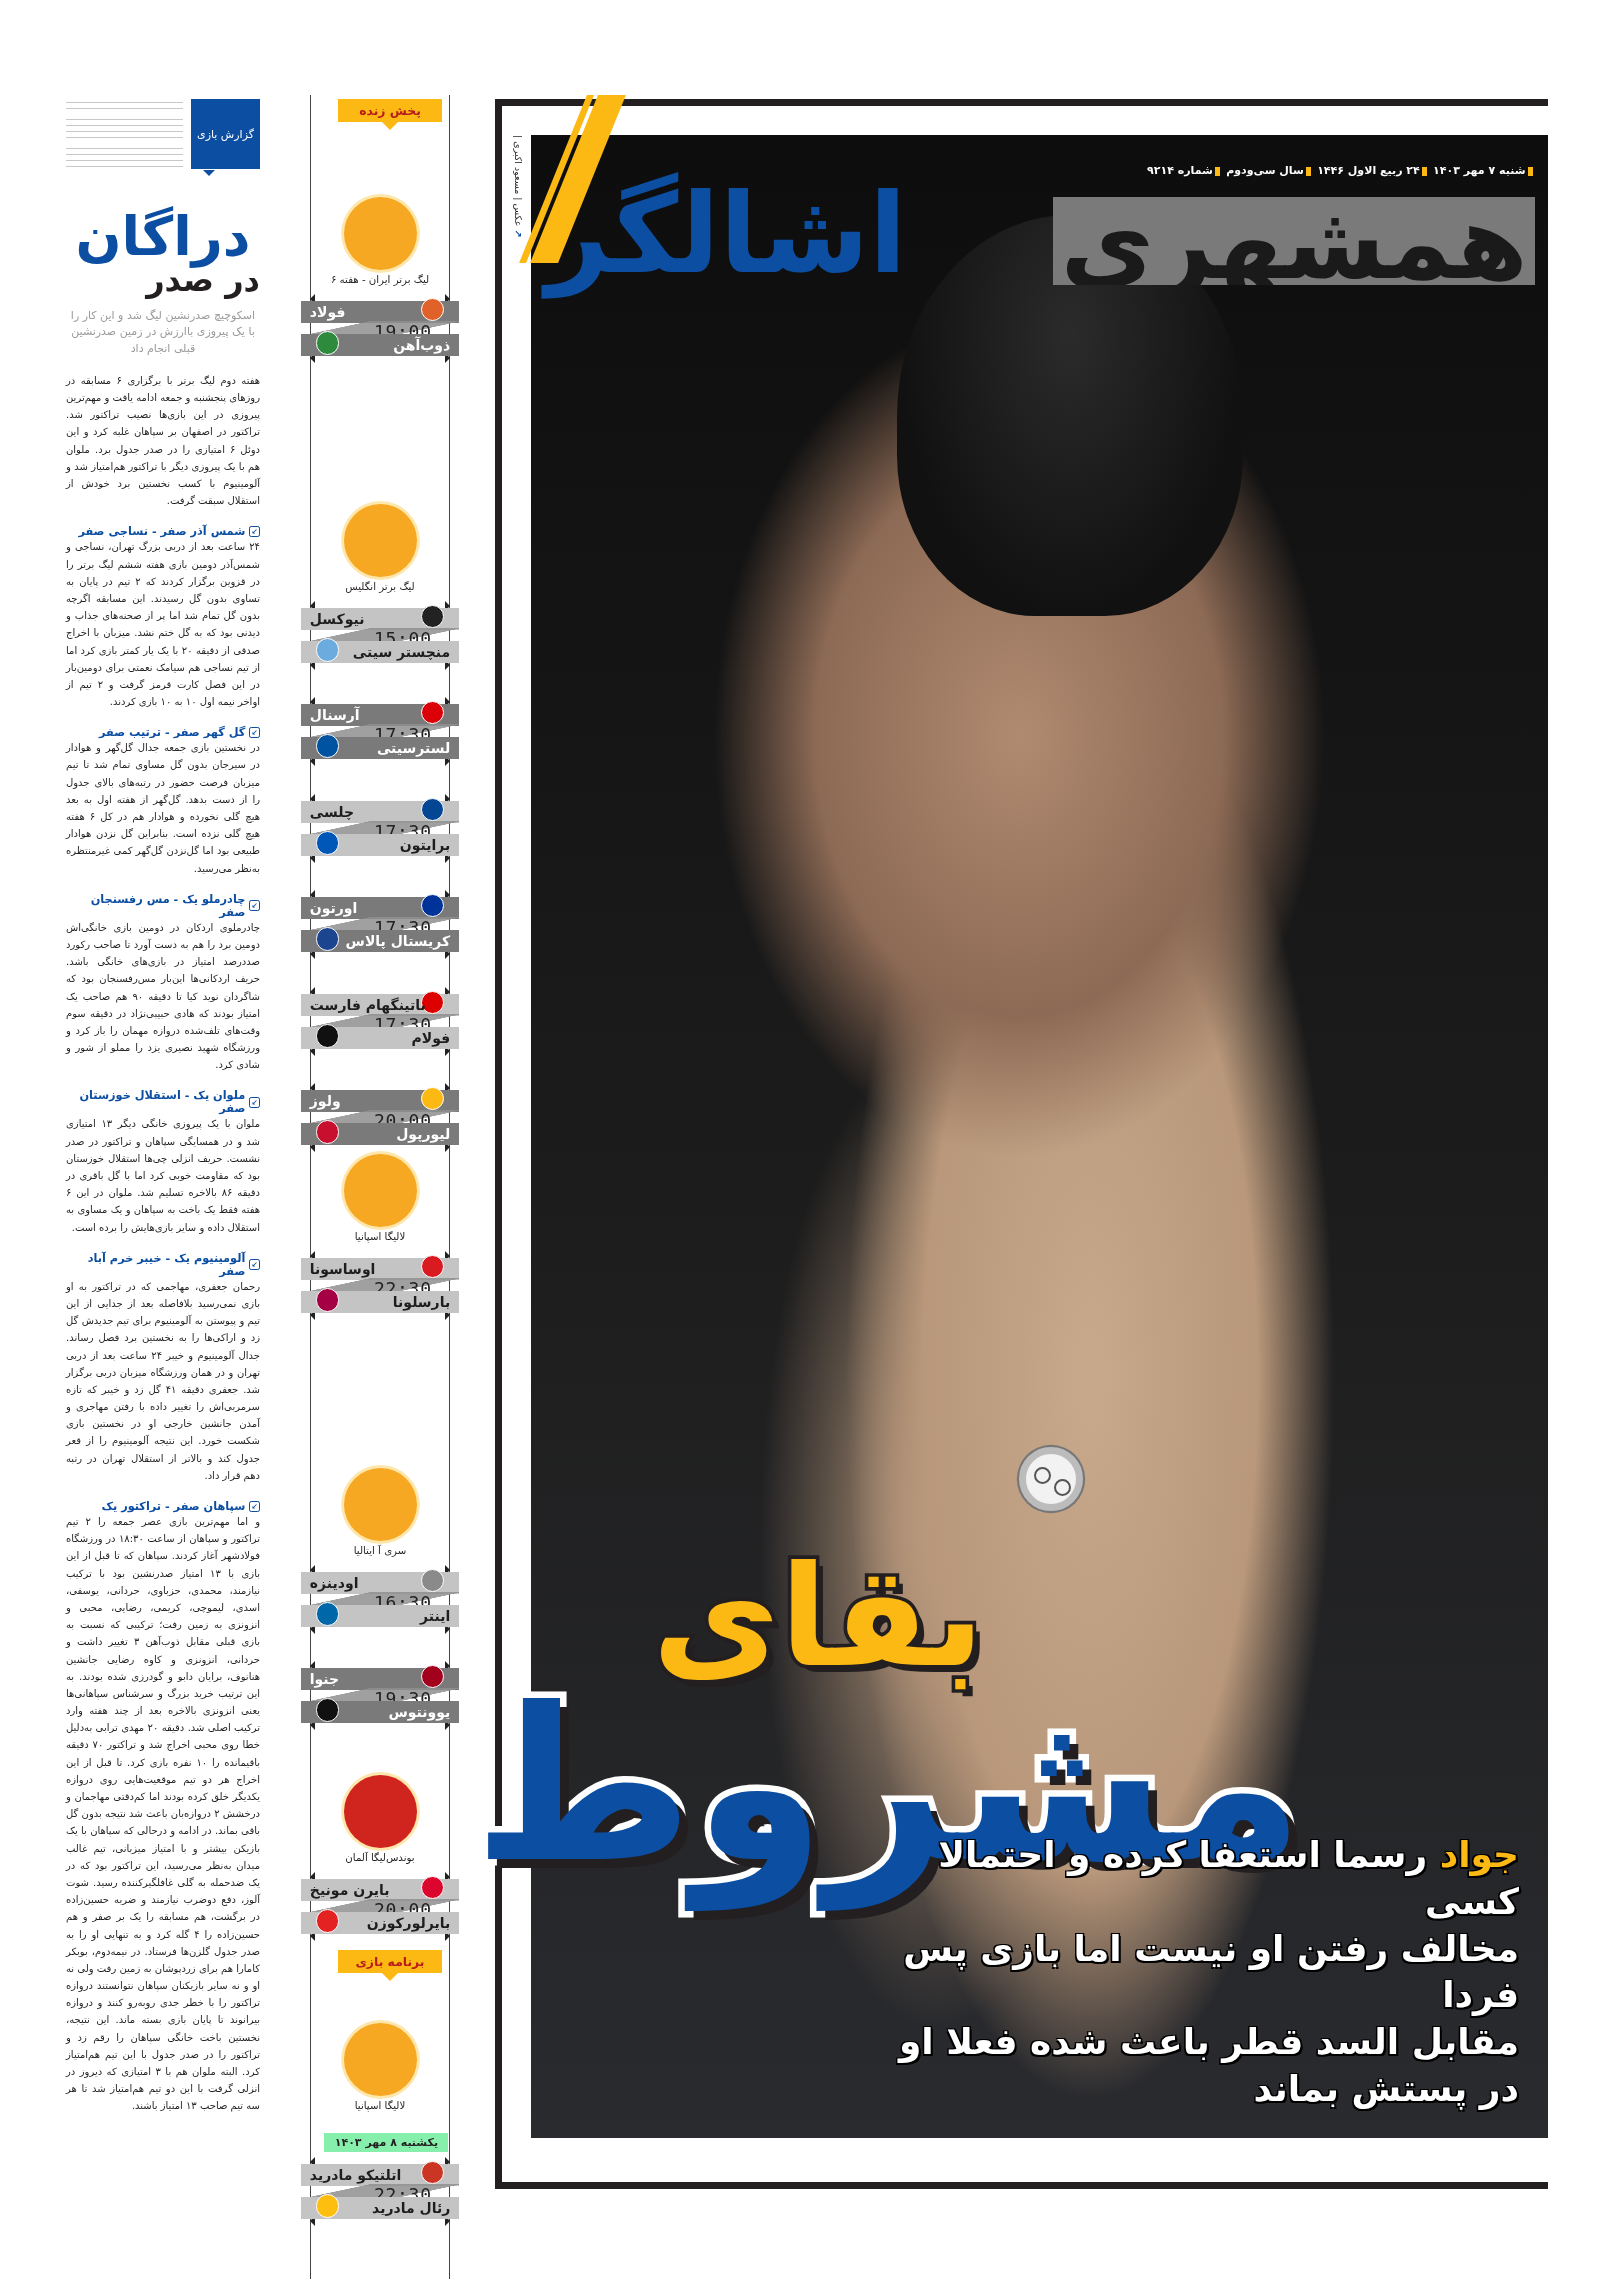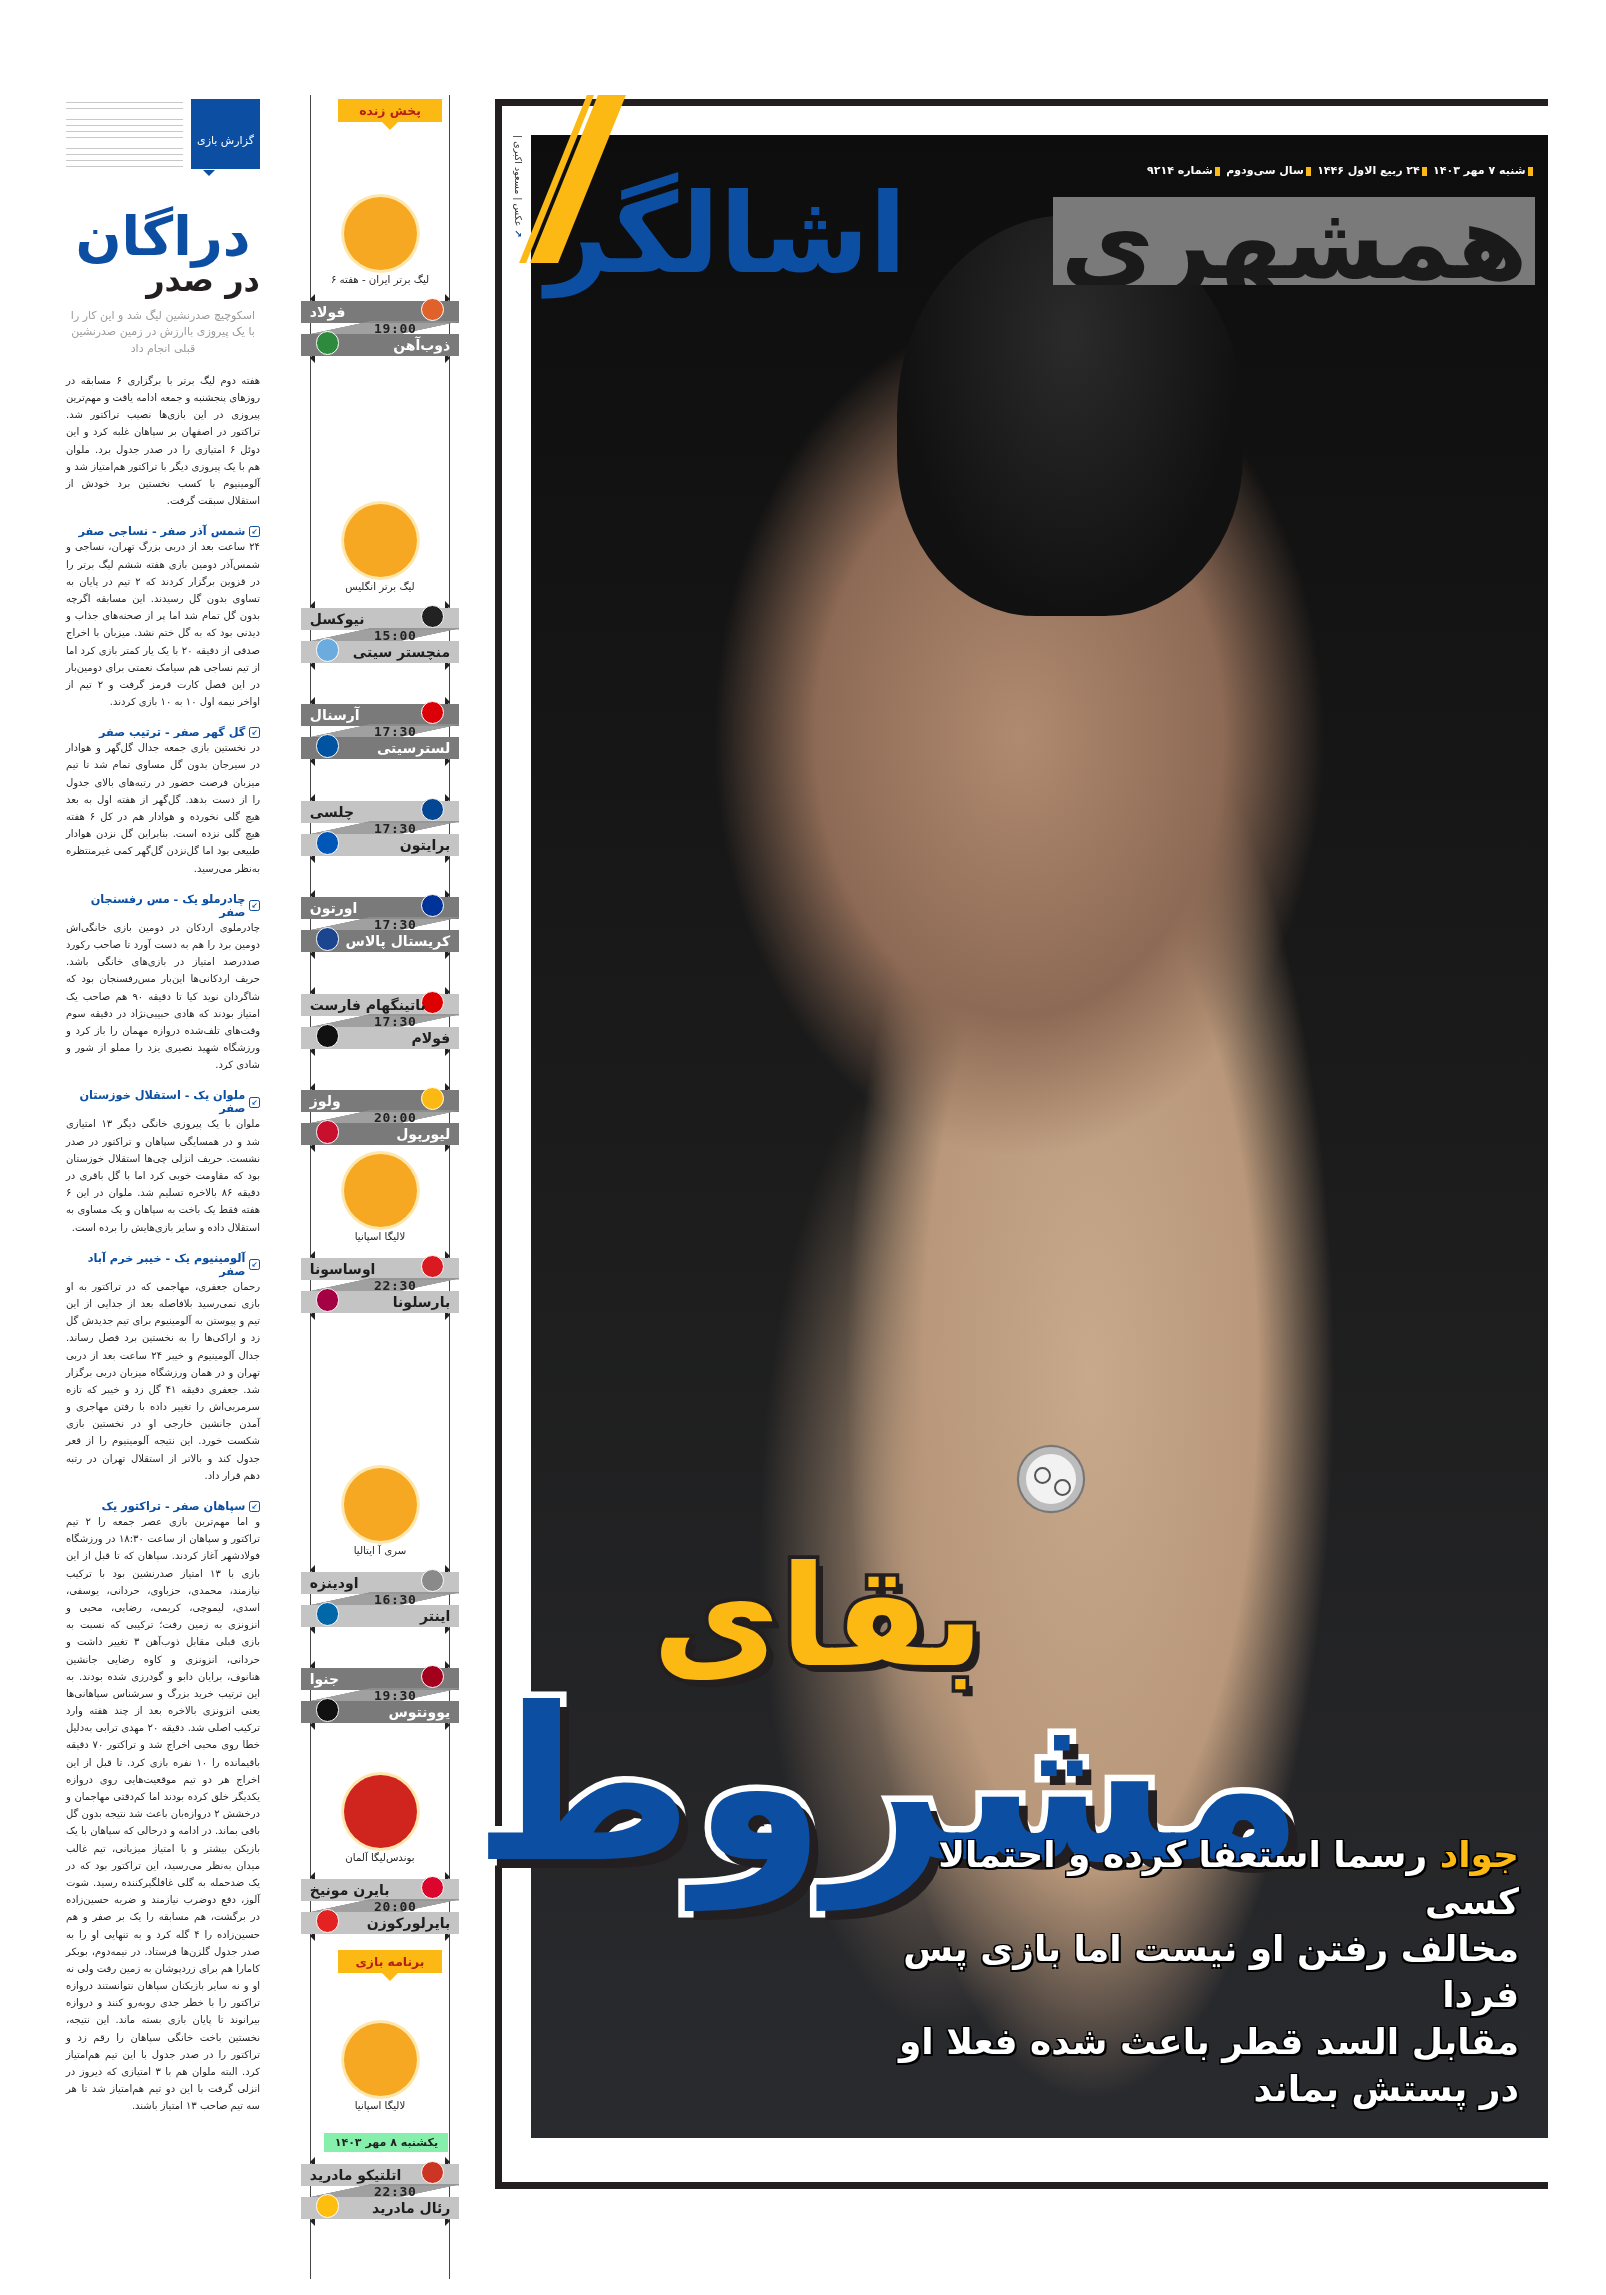--- a/index.html
+++ b/index.html
@@ -5,21 +5,21 @@
   * { box-sizing: border-box; margin: 0; padding: 0; }
   html, body { width: 1607px; height: 2295px; background: #ffffff; overflow: hidden; }
   body { position: relative; font-family: "DejaVu Sans", sans-serif; color: #231f20; }
 
   
   #report { position: absolute; left: 66px; top: 99px; width: 194px; direction: rtl; }
   .rep-head { position: relative; height: 73px; }
   .rep-lines { position: absolute; left: 0; top: 2.9px; width: 117px; height: 70px;
     background: repeating-linear-gradient(to bottom, #c8c8c8 0 0.7px, transparent 0.7px 5.8px); }
   .rep-badge { position: absolute; right: 0; top: 0; width: 69px; height: 70px; background: #0b4ea2;
-    color: #fff; font-size: 11px; display: flex; align-items: flex-end; justify-content: center; padding-bottom: 22px; }
+    color: #fff; font-size: 11px; display: flex; align-items: flex-end; justify-content: center; padding-bottom: 28px; }
   .rep-badge::after { content: ""; position: absolute; bottom: -6.6px; right: 45px; border: 6.6px solid transparent;
     border-top-color: #0b4ea2; border-bottom: 0; }
   .rep-title { text-align: center; font-weight: bold; color: #0b4ea2; font-size: 54px; line-height: 1; margin-top: 38px; }
   .rep-sub { text-align: right; font-weight: bold; color: #231f20; font-size: 32px; line-height: 1.05; }
   .rep-lead { text-align: center; color: #9a9a9a; font-size: 11px; line-height: 1.5; margin-top: 10.2px; }
   .rep-body { margin-top: 14.6px; font-size: 10px; line-height: 1.72; text-align: justify; }
   .rep-section { margin-top: 16px; }
   .rep-section h3 { color: #0b4ea2; font-size: 11.3px; font-weight: bold; display: flex; align-items: center; gap: 3.7px; }
   .rep-section h3 .chk { width: 11px; height: 11px; border: 1.5px solid #0b4ea2; border-radius: 2.2px; display: inline-flex;
     align-items: center; justify-content: center; font-size: 7.3px; line-height: 1; color: #0b4ea2; flex: 0 0 auto; }
@@ -44,21 +44,21 @@
   .bar.dark  { background: #7a7a7a; color: #ffffff; }
   .crest { width: 23.4px; height: 23.4px; border-radius: 50%; position: absolute; top: -2.9px; border: 1.5px solid #fff; }
   .bar.home .crest { right: 14.6px; }
   .bar.away .crest { left: 14.6px; }
   .bar.home .tn { margin-left: auto; order: 2; }
   .bar.home { justify-content: flex-start; }
   .bar.home .tn { position: absolute; left: 8.8px; }
   .bar.away .tn { position: absolute; right: 8.8px; }
   .time { position: absolute; top: 29px; left: 0; width: 158px; height: 14.6px; }
   .time .band { position: absolute; inset: 0; background: linear-gradient(168deg, transparent 30%, #8f8f8f 31%, #8f8f8f 70%, transparent 71%); opacity: .85; }
-  .time span { position: absolute; left: 73px; top: 0; font-family: "DejaVu Sans Mono", monospace; font-weight: bold; font-size: 13px; color: #222; letter-spacing: 0.7px; }
+  .time span { position: absolute; left: 73px; top: 0; font-family: "DejaVu Sans Mono", monospace; font-weight: normal; font-size: 18px; color: #222; letter-spacing: 0.7px; }
   .notch { position: absolute; width: 0; height: 0; border: 5.8px solid transparent; }
   .notch.tl { left: 8.8px; top: 1.5px; border-right-color: #222; border-left: 0; }
   .notch.tr { right: 8.8px; top: 1.5px; border-left-color: #222; border-right: 0; }
   .notch.bl { left: 8.8px; bottom: 1.5px; border-right-color: #222; border-left: 0; }
   .notch.br { right: 8.8px; bottom: 1.5px; border-left-color: #222; border-right: 0; }
   .date-strip { position: absolute; left: 23.4px; width: 124px; height: 19px; background: #86efac; font-weight: bold;
     font-size: 11px; display: flex; align-items: center; justify-content: center; color: #231f20; }
 
   
   #cover { position: absolute; left: 495px; top: 99px; width: 1053px; height: 2090px; background: #231f20; }

